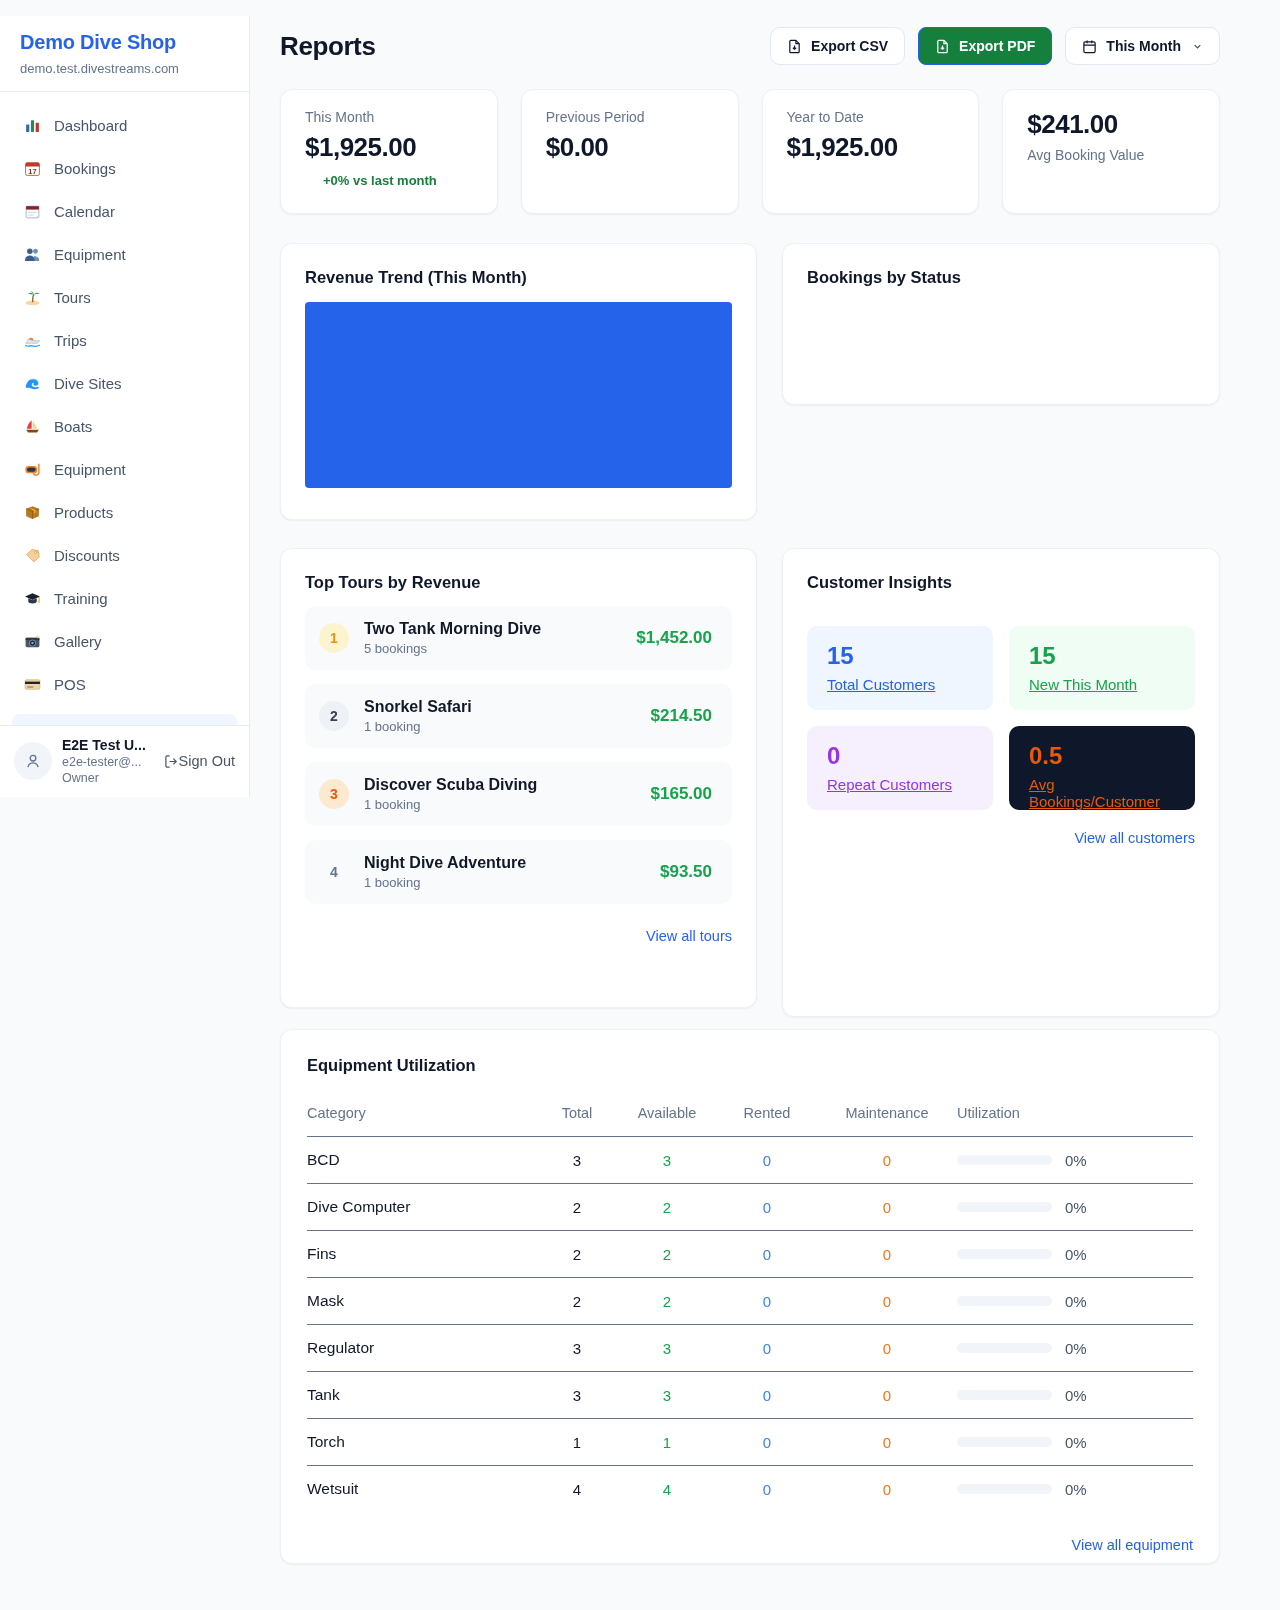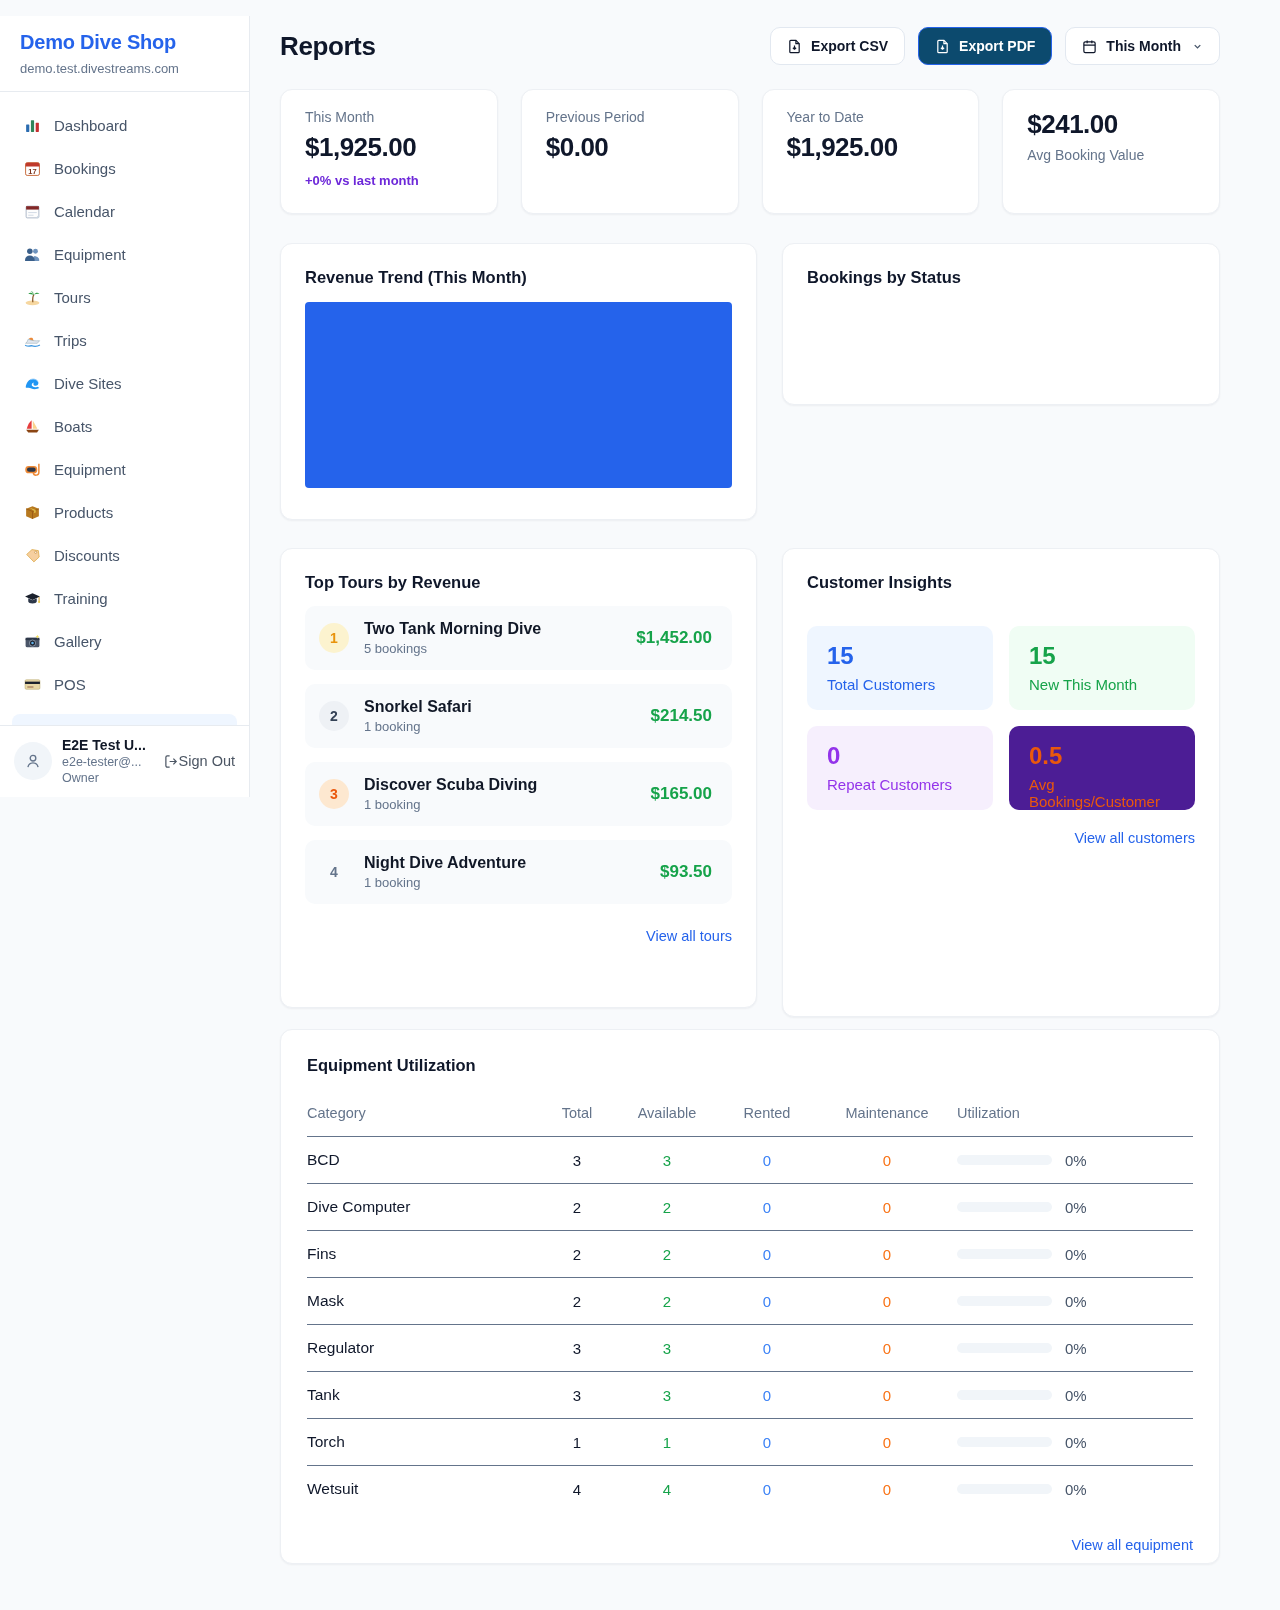--- a/index.html
+++ b/index.html
@@ -52,35 +52,35 @@
   .page-head { display:flex; justify-content:space-between; align-items:center; height:38px; }
   .page-title { font-size:26px; font-weight:800; letter-spacing:-.4px; }
   .head-actions { display:flex; gap:13px; }
   .btn {
     display:inline-flex; align-items:center; gap:9px; height:38px; padding:0 16px;
     border-radius:10px; border:1px solid #e2e8f0; background:#fff;
     font-size:14px; font-weight:bold; color:#0f172a; cursor:pointer;
     font-family:inherit;
   }
   .btn svg { width:15px; height:15px; }
-  .btn-primary { background:#0c4a6e; border-color:#2563eb; color:#fff; }
+  .btn-primary { background:#15803d; border-color:#2563eb; color:#fff;border-radius:8px; }
   .btn .chev { width:11px; height:11px; margin-left:2px; color:#475569; }
 
   .card {
     background:#fff; border:1px solid #edf0f4; border-radius:12px;
     box-shadow:0 1px 2px rgba(15,23,42,.05);
   }
   .card-title { font-size:16.5px; font-weight:bold; color:#0f172a; }
 
   
   .stats { display:grid; grid-template-columns:repeat(4,1fr); gap:23px; margin-top:24px; }
   .stat { height:125px; padding:19px 24px; }
   .stat .label { font-size:14px; color:#64748b; }
   .stat .value { font-size:26px; font-weight:800; letter-spacing:-.5px; margin-top:7px; }
-  .stat .delta { font-size:13px; font-weight:600; color:#6d28d9; margin-top:10px; }
+  .stat .delta { font-size:13px; font-weight:600; color:#15803d; margin-top:10px;margin-left:18px; }
   .stat.value-first .value { margin-top:0; }
   .stat.value-first .label { margin-top:7px; }
 
   
   .row2 { display:grid; grid-template-columns:477px 438px; gap:25px; margin-top:29px; align-items:start; }
   .pad { padding:24px; }
   .revenue-card { height:277px; }
   .chart-block { margin-top:15px; height:186px; border-radius:4px; background:#2563eb; }
   .bookings-card { height:162px; }
   .status-row { margin-top:15px; }
@@ -107,21 +107,21 @@
   .tour-sub { font-size:13px; color:#64748b; margin-top:3px; }
   .tour-price { margin-left:auto; font-size:17px; font-weight:bold; color:#16a34a; }
   .view-link {
     display:block; text-align:right; margin-top:24px;
     color:#2563eb; font-size:14.5px; text-decoration:none; cursor:pointer;
   }
   .insights-card { height:469px; }
   .tiles { display:grid; grid-template-columns:1fr 1fr; gap:16px; margin-top:34px; }
   .tile { height:84px; border-radius:10px; padding:16px 20px; }
   .tile .tv { font-size:24px; font-weight:800; }
-  .tile .tl { font-size:15px; margin-top:6px; }
+  .tile .tl { font-size:15px; margin-top:6px;text-decoration:underline; }
   .insights-card .view-link { margin-top:20px; }
 
   
   .equip-card { margin-top:12px; height:535px; padding:26px; }
   table { width:100%; border-collapse:collapse; margin-top:22px; }
   th {
     font-size:14.5px; color:#64748b; font-weight:normal;
     padding:8px 0 15px; border-bottom:1px solid #64748b; text-align:center;
   }
   th.left { text-align:left; }
@@ -424,21 +424,21 @@
               <div class="tl" style="color: rgb(37, 99, 235);">Total Customers</div>
             </div>
             <div class="tile" style="background: rgb(240, 253, 244);">
               <div class="tv" style="color: rgb(22, 163, 74);">15</div>
               <div class="tl" style="color: rgb(22, 163, 74);">New This Month</div>
             </div>
             <div class="tile" style="background: rgb(246, 239, 253);">
               <div class="tv" style="color: rgb(147, 51, 234);">0</div>
               <div class="tl" style="color: rgb(147, 51, 234);">Repeat Customers</div>
             </div>
-            <div class="tile" style="background: #4c1d95;">
+            <div class="tile" style="background: #0f172a;">
               <div class="tv" style="color: rgb(234, 88, 12);">0.5</div>
               <div class="tl" style="color: rgb(234, 88, 12);">Avg Bookings/Customer</div>
             </div>
           </div>
         <a class="view-link">View all customers</a>
       </section>
     </div>
 
     <section class="card equip-card">
       <div class="card-title">Equipment Utilization</div>

